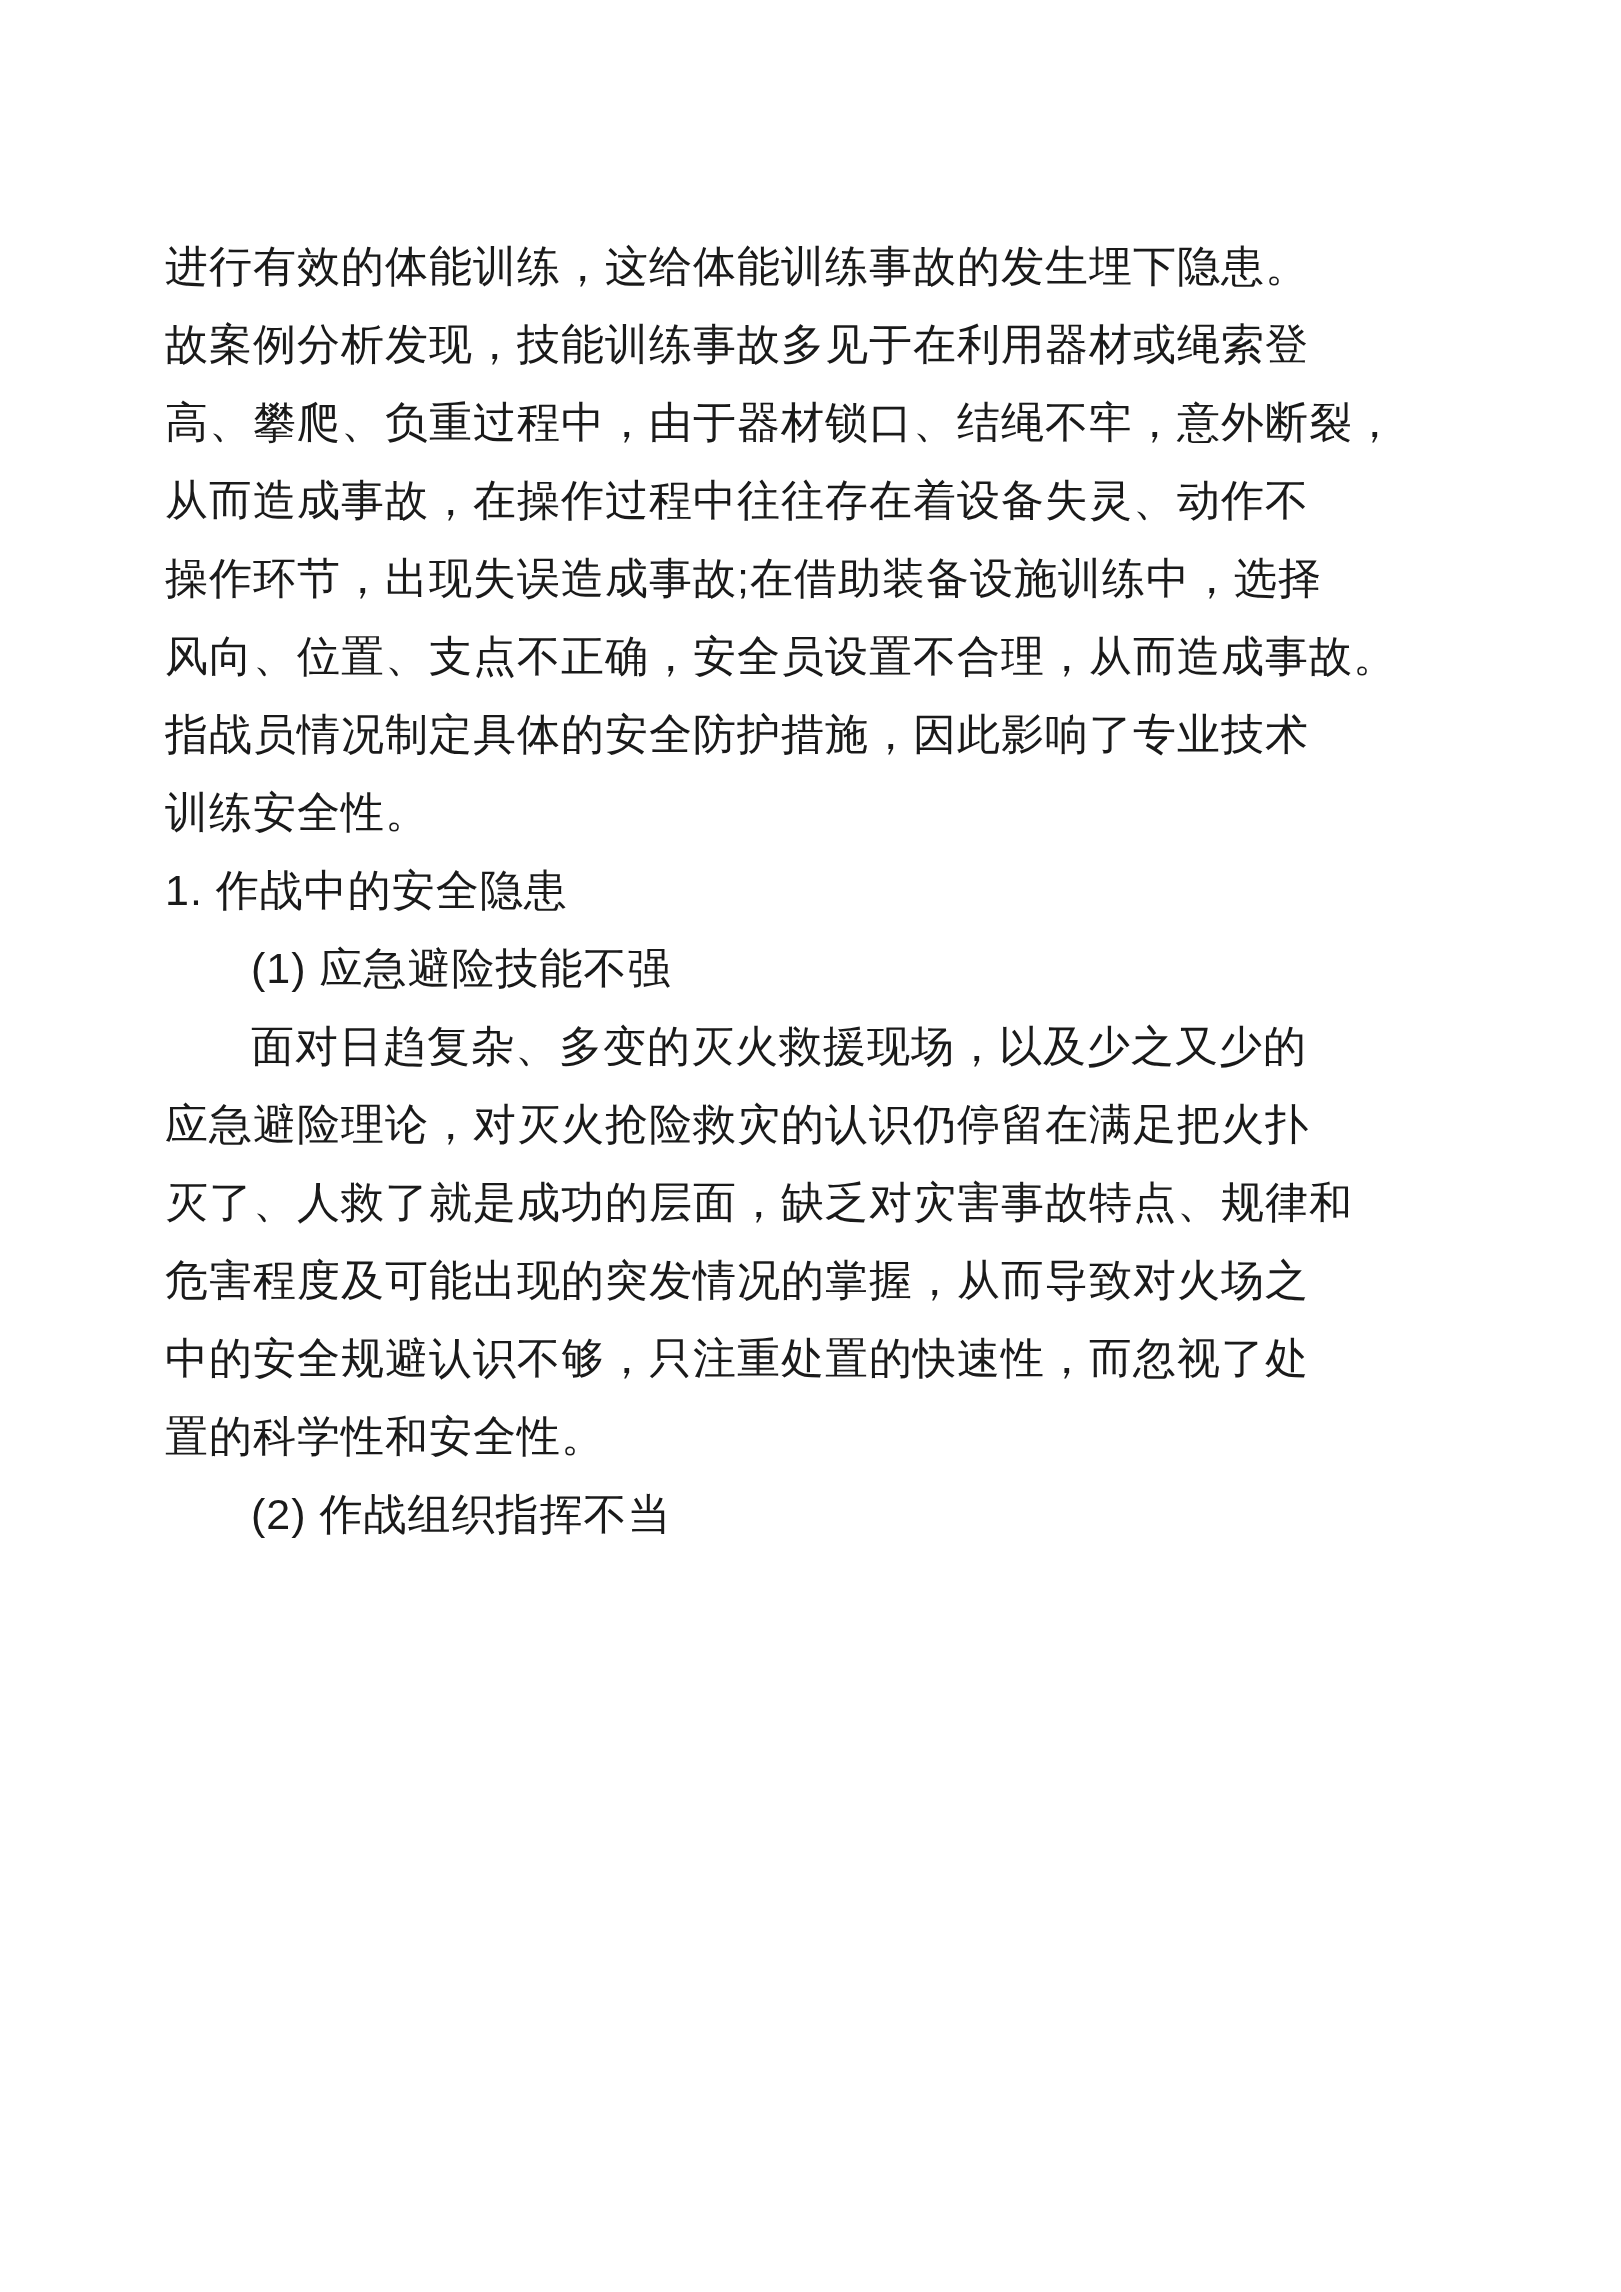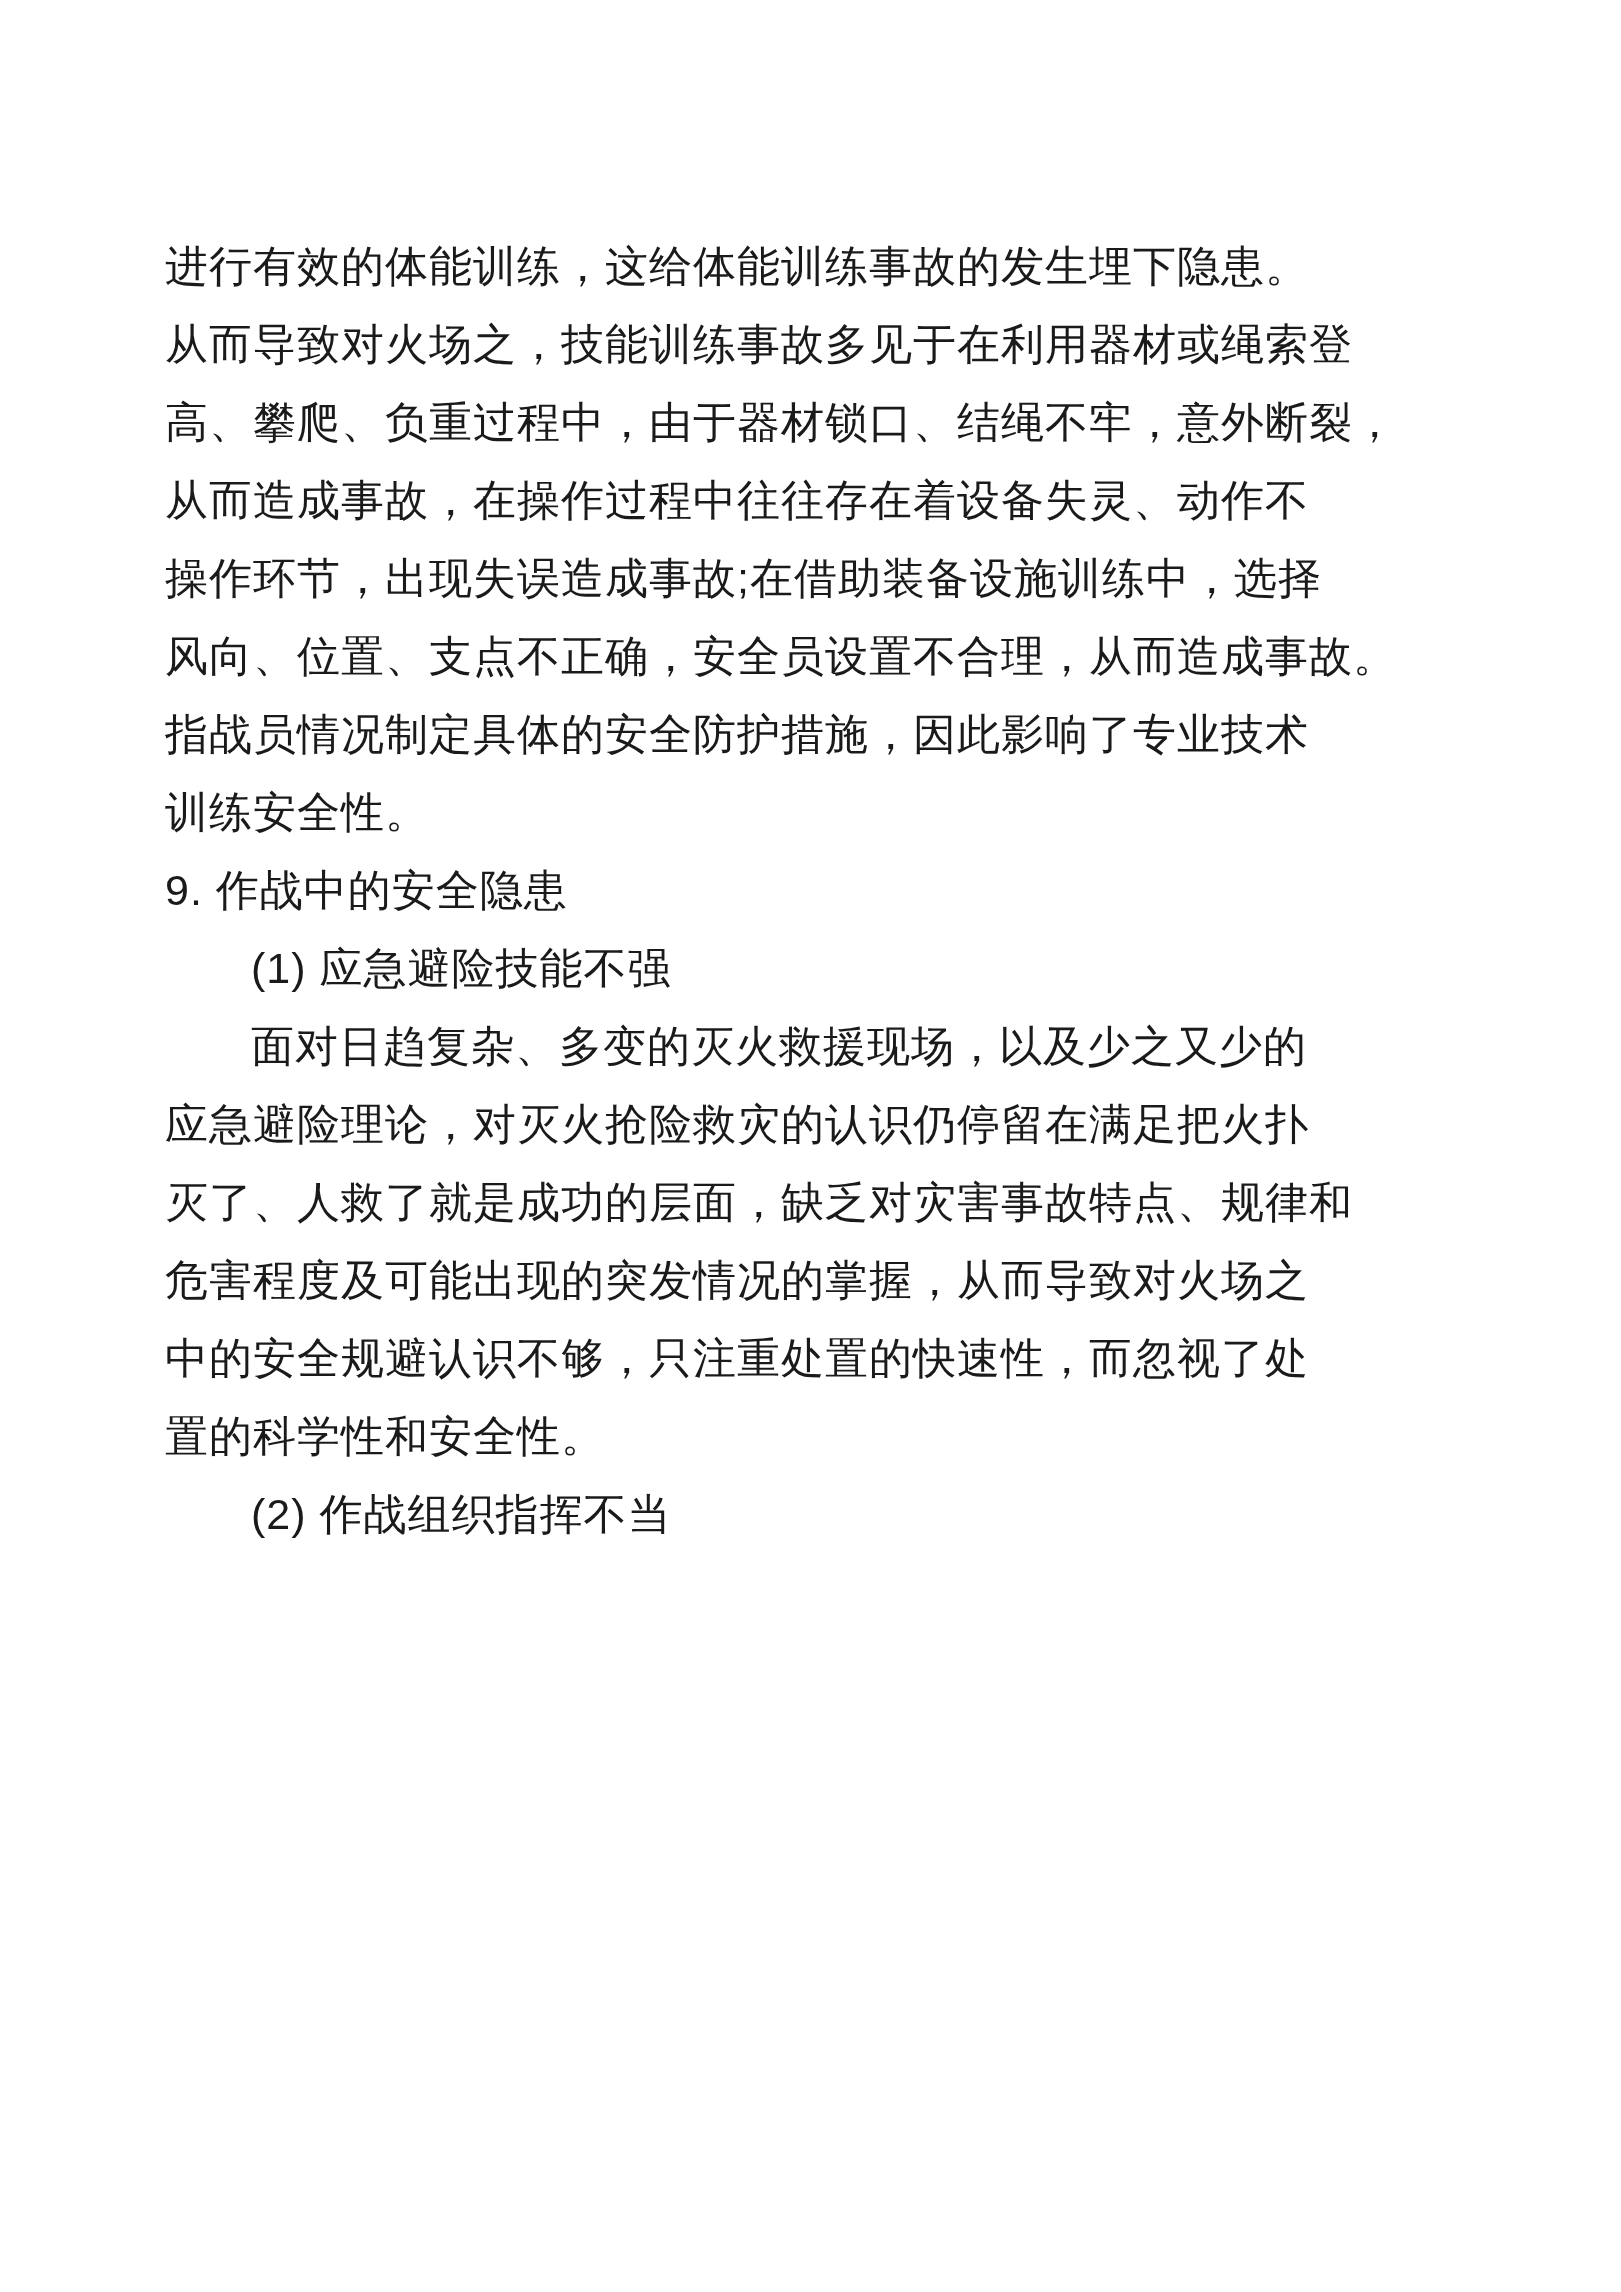--- a/index.html
+++ b/index.html
@@ -31,28 +31,28 @@
   .indent {
     padding-left: 86px; 
   }
 </style>
 </head>
 <body>
 
 <div class="page">
   <div class="doc-body">
     <div class="line">进行有效的体能训练，这给体能训练事故的发生埋下隐患。</div>
-    <div class="line">从而导致对火场之，技能训练事故多见于在利用器材或绳索登</div>
+    <div class="line">故案例分析发现，技能训练事故多见于在利用器材或绳索登</div>
     <div class="line">高、攀爬、负重过程中，由于器材锁口、结绳不牢，意外断裂，</div>
     <div class="line">从而造成事故，在操作过程中往往存在着设备失灵、动作不</div>
     <div class="line">操作环节，出现失误造成事故;在借助装备设施训练中，选择</div>
     <div class="line">风向、位置、支点不正确，安全员设置不合理，从而造成事故。</div>
     <div class="line">指战员情况制定具体的安全防护措施，因此影响了专业技术</div>
     <div class="line">训练安全性。</div>
-    <div class="line">9. 作战中的安全隐患</div>
+    <div class="line">1. 作战中的安全隐患</div>
     <div class="line indent">(1) 应急避险技能不强</div>
     <div class="line indent">面对日趋复杂、多变的灭火救援现场，以及少之又少的</div>
     <div class="line">应急避险理论，对灭火抢险救灾的认识仍停留在满足把火扑</div>
     <div class="line">灭了、人救了就是成功的层面，缺乏对灾害事故特点、规律和</div>
     <div class="line">危害程度及可能出现的突发情况的掌握，从而导致对火场之</div>
     <div class="line">中的安全规避认识不够，只注重处置的快速性，而忽视了处</div>
     <div class="line">置的科学性和安全性。</div>
     <div class="line indent">(2) 作战组织指挥不当</div>
   </div>
 </div>

